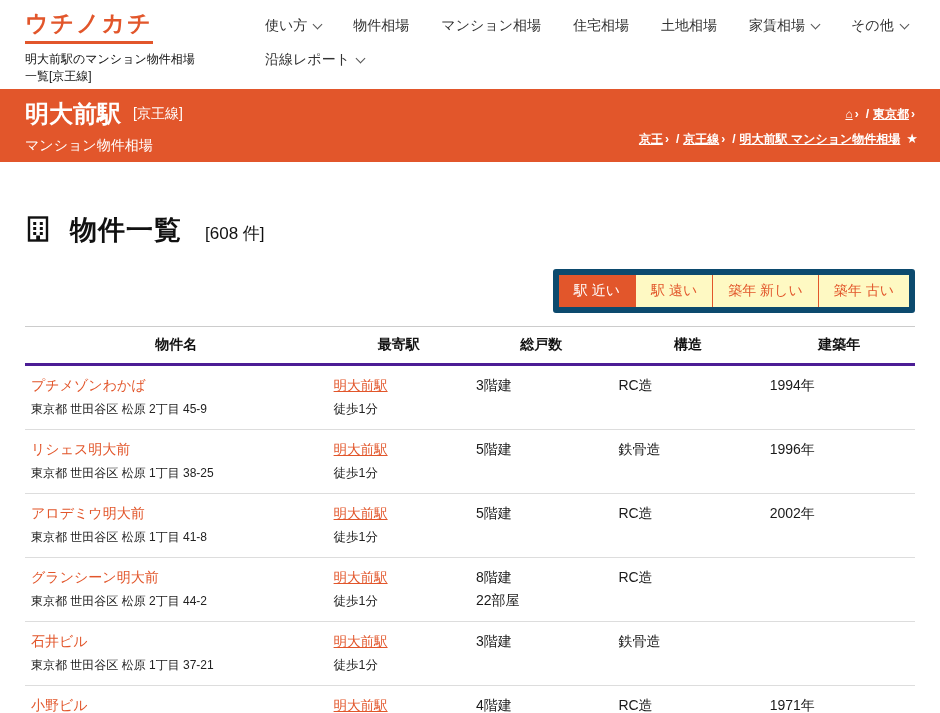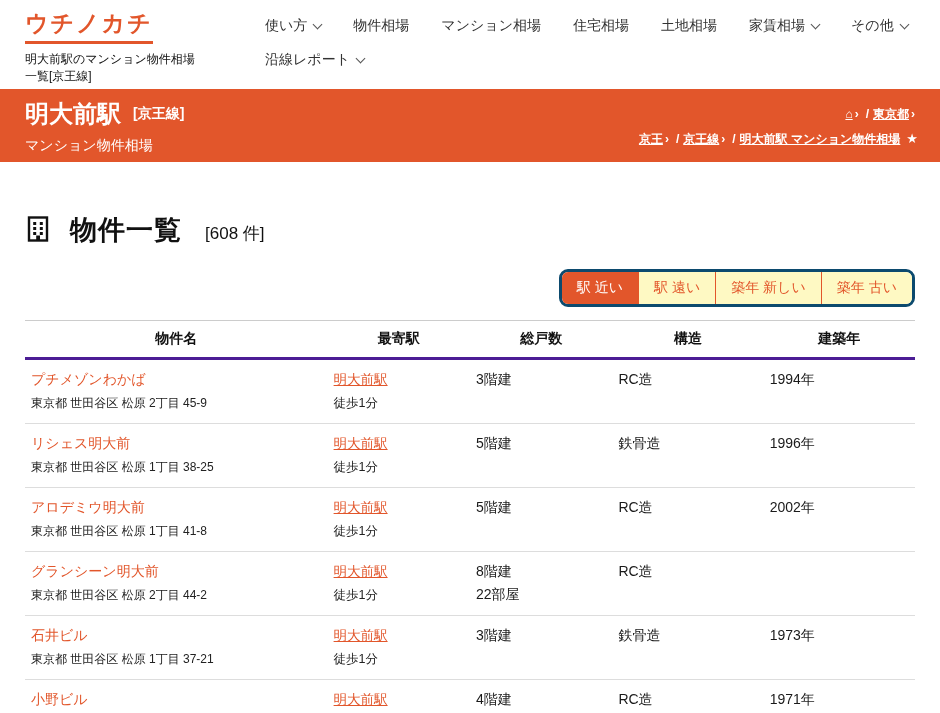--- a/index.html
+++ b/index.html
@@ -15,36 +15,36 @@
   nav { margin-left:30px; padding-top:9px; }
   .nav-row { display:flex; gap:32px; margin-bottom:16px; }
   .nav-item { font-size:14px; color:#333; cursor:pointer; white-space:nowrap; }
   .chev { display:inline-block; width:7px; height:7px; border-right:1.6px solid #555;
           border-bottom:1.6px solid #555; transform:rotate(45deg); margin-left:7px; vertical-align:2px; }
 
   
   .banner { position:relative; background:#e2562b; color:#fff; height:73px; padding:9px 25px; }
   .station-row { display:flex; align-items:center; gap:12px; }
   .station-name { font-size:24px; font-weight:bold; }
-  .line-name { font-size:14px; font-weight:bold; }
+  .line-name { font-size:14px; font-weight:normal; }
   .category { font-size:14px; margin-top:7px; }
   .crumbs { position:absolute; right:22px; top:14px; text-align:right; font-size:12px; line-height:1.95;font-weight:bold; }
   .crumbs a { color:#fff; text-decoration:underline; cursor:pointer; }
   .crumbs .gt { margin:0 3px 0 2px; text-decoration:none; }
   .crumbs .sep { margin:0 4px; }
   .crumbs .star { text-decoration:none; margin-left:6px; font-size:13px; }
 
   
   main { padding:0 25px; }
   .head-row { display:flex; align-items:center; gap:19px; margin-top:50px; }
   .section-title { font-size:27px; font-weight:bold; color:#111; letter-spacing:1px; }
   .count { font-size:17px; color:#111; margin-left:4px; margin-top:6px; }
 
   .sort-wrap { display:flex; justify-content:flex-end; margin-top:21px; }
-  .sort-group { display:flex; border:3px solid #0c4a6e; border-radius:9px; overflow:hidden; }
+  .sort-group { display:flex; border:6px solid #0c4a6e; border-radius:3px; overflow:hidden; }
   .sort-btn { appearance:none; background:#fef9c3; border:none; border-left:1px solid #e2562b;
               color:#e2562b; font-size:14px; padding:7px 15px; cursor:pointer; font-family:inherit; white-space:nowrap; }
   .sort-btn:first-child { border-left:none; }
   .sort-btn.active { background:#e2562b; color:#fff; }
 
   .ptable { margin-top:13px; border-top:1px solid #ccc; }
   .thead, .trow { display:grid; grid-template-columns:34% 16% 16% 17% 17%; }
   .thead { border-bottom:3px solid #4c1d95; }
   .thead > div { text-align:center; font-weight:bold; font-size:14px; padding:9px 4px; color:#111; }
   .trow { border-bottom:1px solid #ddd; padding:9px 0; }
@@ -176,21 +176,20 @@
       <div>RC造</div>
     </div>
 
     <div class="trow">
       <div><a class="pname">石井ビル</a>
         <div class="addr">東京都 世田谷区 松原 1丁目 37-21</div></div>
       <div><a class="slink">明大前駅</a>
         <div class="walk">徒歩1分</div></div>
       <div><span>3階建</span></div>
       <div>鉄骨造</div>
-      <div>1973年</div>
     </div>
 
     <div class="trow">
       <div><a class="pname">小野ビル</a>
         <div class="addr">東京都 世田谷区 松原 1丁目 37-21</div></div>
       <div><a class="slink">明大前駅</a>
         <div class="walk">徒歩1分</div></div>
       <div><span>4階建</span></div>
       <div>RC造</div>
       <div>1971年</div>

